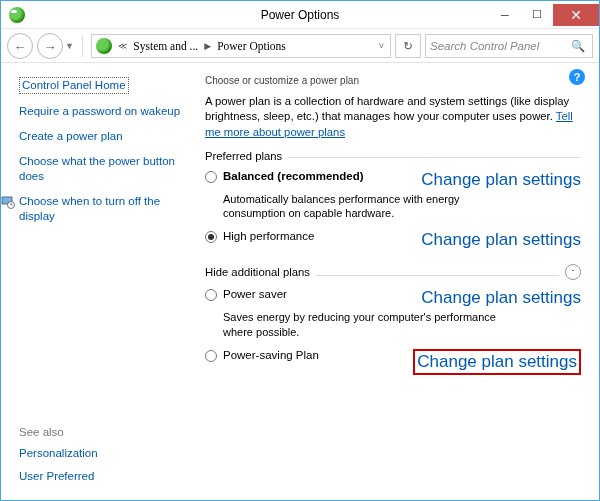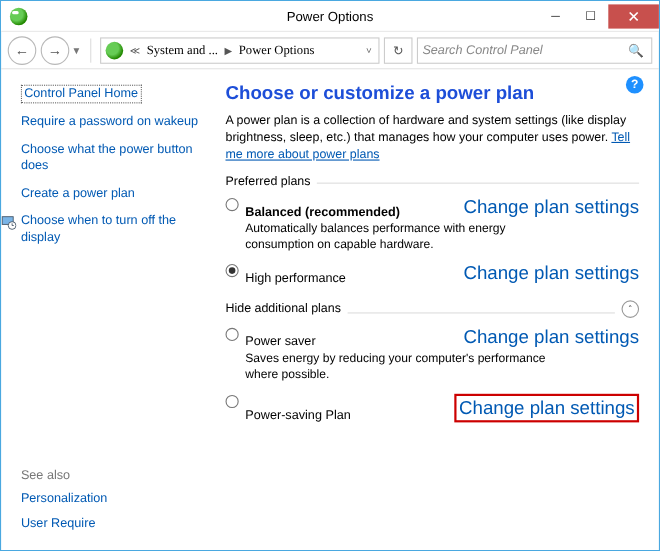--- a/index.html
+++ b/index.html
@@ -14,44 +14,44 @@
   .toolbar { height: 34px; display: flex; align-items: center; padding: 0 6px; border-bottom: 1px solid #e4e4e4; gap:4px;}
   .nav-btn { width: 26px; height: 26px; border: 1px solid #b8b8b8; border-radius: 50%; display:flex; align-items:center; justify-content:center; color:#555; font-size:13px; background:#fff;}
   .dropdown-arrow { color:#777; font-size:9px; margin-left:-2px; }
   .divider-v { width:1px; height:22px; background:#ddd; margin:0 4px;}
   .breadcrumb { flex: 1; height: 24px; border: 1px solid #ccc; background:#fff; display:flex; align-items:center; padding: 0 4px; gap:4px; font-size:11.5px; position:relative;}
   .breadcrumb .bc-icon { width:16px; height:16px; background: radial-gradient(circle at 6px 6px, #6c5 40%, #280 70%); border-radius:50%;}
   .breadcrumb .bc-seg { color:#000; white-space:nowrap;font-family:Liberation Serif, serif;}
   .breadcrumb .bc-sep { font-size:9px; color:#555; margin:0 2px;}
   .breadcrumb .bc-end-arrow{ position:absolute; right:6px; font-size:9px; color:#666;}
   .refresh-btn { width: 26px; height: 24px; border:1px solid #ccc; display:flex;align-items:center;justify-content:center; color:#555;}
-  .search-box { width: 214px; height: 24px; border:1px solid #ccc; display:flex; align-items:center; padding:0 4px; color:#888; position:relative; font-style:italic;}
+  .search-box { width: 168px; height: 24px; border:1px solid #ccc; display:flex; align-items:center; padding:0 4px; color:#888; position:relative; font-style:italic;}
   .search-box .mag { position:absolute; right:6px; font-style:normal; color:#888;}
   .body { display:flex; height: calc(501px - 28px - 34px); position:relative;}
   .sidebar { width: 190px; padding: 14px 10px 10px 18px; font-size:11.5px;}
   .sidebar a { color:#0059b3; text-decoration:none; display:block; margin-bottom:10px; line-height:1.3;}
   .sidebar .cph { border:1px dotted #666; padding:0 2px; display:inline-block;}
   .sidebar .selected { color:#0059b3; position:relative;}
   .sidebar .clock-icon{ position:absolute; left:-18px; top:1px; width:14px; height:14px;}
   .see-also { position:absolute; bottom:10px; left:18px; font-size:11.5px;}
   .see-also .hdr{ color:#777; margin-bottom:8px;}
   .see-also a{ color:#0059b3; text-decoration:none; display:block; margin-bottom:8px;}
   .main { flex:1; padding: 12px 18px 10px 14px; position:relative;}
   .help-icon{ position:absolute; top:6px; right:14px; width:16px; height:16px; background:#1e90ff; color:#fff; border-radius:50%; display:flex;align-items:center;justify-content:center; font-size:11px; font-weight:bold;}
-  .main h1 { color:#1d4ed8; font-size:17px; font-weight:bold; margin-bottom:8px;}
+  .main h1 { color:#404040; font-size:10px; font-weight:normal; margin-bottom:8px;}
   .main .desc { font-size:11.3px; line-height:1.35; color:#000; margin-bottom:10px;}
   .main .desc a{ color:#0059b3; text-decoration:underline;}
   .section-hdr{ font-size:11.3px; color:#000; display:flex; align-items:center; gap:6px; margin-bottom:8px;}
   .section-hdr .line{ flex:1; height:1px; background:#ddd; align-self:flex-end; margin-bottom:4px;}
   .section-hdr.collapsible .line{ margin-bottom:4px;}
   .collapse-btn{ width:16px; height:16px; border:1px solid #999; border-radius:50%; display:flex;align-items:center;justify-content:center; font-size:8px;}
   .plan { padding-left: 18px; margin-bottom:10px; position:relative;}
   .plan .radio{ position:absolute; left:0; top:1px; width:12px; height:12px; border:1px solid #777; border-radius:50%; background:#fff;}
   .plan .radio.checked::after{ content:""; position:absolute; left:2px; top:2px; width:6px; height:6px; background:#333; border-radius:50%;}
-  .plan .plan-row{ display:flex; justify-content:space-between; align-items:flex-end;}
+  .plan .plan-row{ display:flex; justify-content:space-between; align-items:flex-start;}
   .plan .plan-name{ font-size:11.5px;}
   .plan .plan-name.bold{ font-weight:bold;}
   .plan .change-link{ color:#0059b3; font-size:17px; text-decoration:none;}
   .plan .plan-desc{ font-size:11px; color:#000; margin-top:2px; line-height:1.3; padding-right:80px;}
   .highlight-box{ border:2px solid #c00; padding:1px 2px; display:inline-block;}
 </style>
 </head>
 <body>
 
 <div class="titlebar">
@@ -81,34 +81,34 @@
   <div class="search-box">
     <span>Search Control Panel</span>
     <span class="mag">🔍</span>
   </div>
 </div>
 
 <div class="body">
   <div class="sidebar">
     <a href="#" class="cph">Control Panel Home</a>
     <a href="#">Require a password on wakeup</a>
+    <a href="#">Create a power plan</a>
     <a href="#">Choose what the power button does</a>
-    <a href="#">Create a power plan</a>
     <a href="#" class="selected">
       <svg class="clock-icon" viewBox="0 0 14 14">
           <rect x="1" y="2" width="10" height="7" fill="#7ab4e6" stroke="#456" stroke-width="0.8"></rect>
           <circle cx="10" cy="10" r="3.5" fill="#fff" stroke="#456" stroke-width="0.8"></circle>
           <path d="M10 8 L10 10 L11.5 10" stroke="#456" stroke-width="0.8" fill="none"></path>
         </svg>
       <span>Choose when to turn off the display</span>
     </a>
     <div class="see-also">
       <div class="hdr">See also</div>
       <a href="#">Personalization</a>
-      <a href="#">User Require</a>
+      <a href="#">User Preferred</a>
     </div>
   </div>
 
   <div class="main">
     <div class="help-icon">?</div>
     <h1>Choose or customize a power plan</h1>
     <p class="desc">
       <span>A power plan is a collection of hardware and system settings (like display brightness, sleep, etc.) that manages how your computer uses power. </span><a href="#">Tell me more about power plans</a>
     </p>
 

